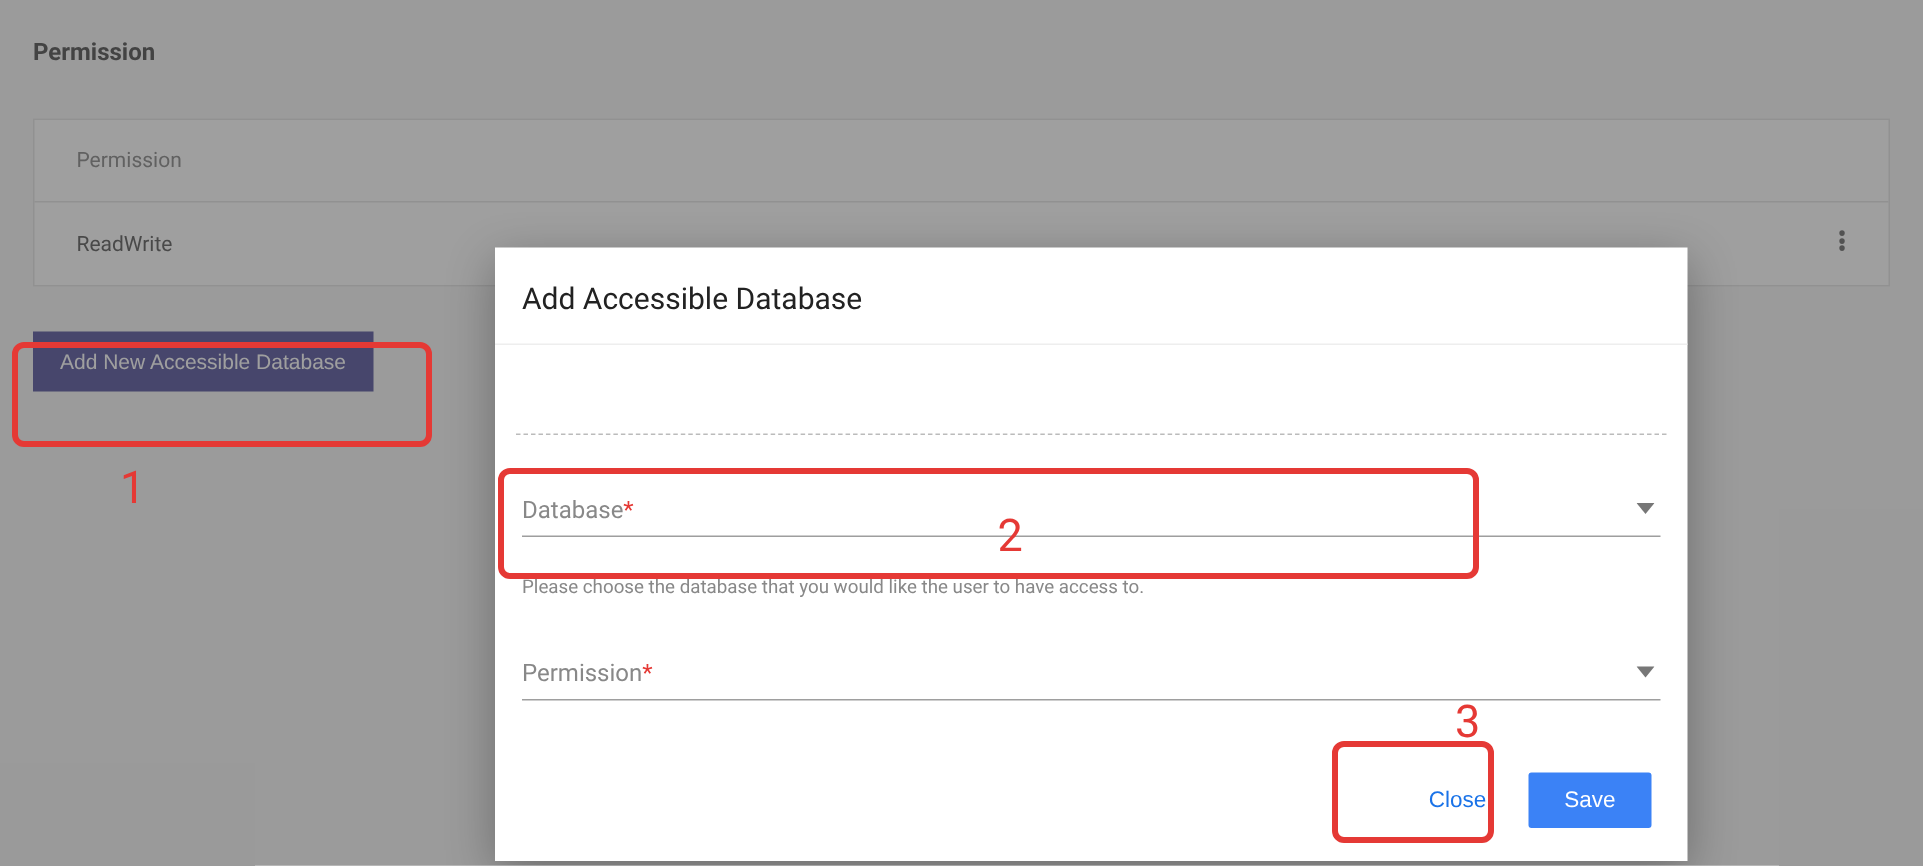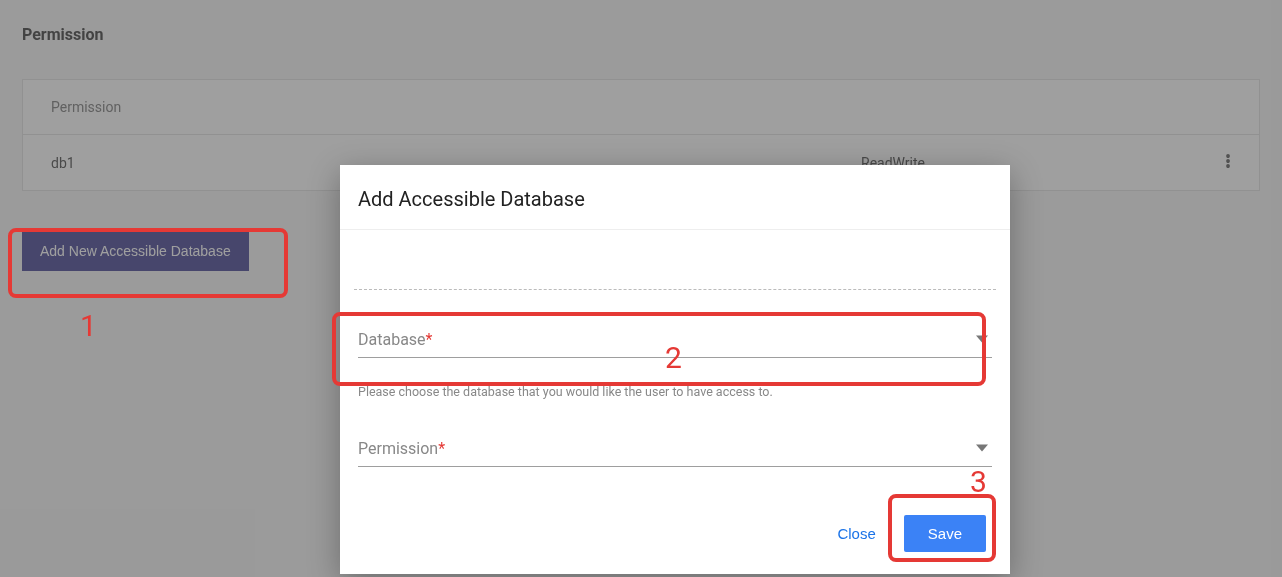--- a/index.html
+++ b/index.html
@@ -40,21 +40,21 @@
       flex: 0 0 40px;
       text-align: right;
       color: #555;
       font-size: 18px;
       letter-spacing: 0;
       line-height: 4px;
       cursor: pointer;
     }
     .dot { display:block; height:5px; }
     .add-btn {
-      margin-top: 40px;
+      margin-top: 30px;
       background: #3d3b8e;
       color: #fff;
       border: none;
       padding: 12px 18px;
       font-size: 14px;
       cursor: pointer;
     }
     .annot {
       position: absolute;
       border: 4px solid #e53935;
@@ -67,23 +67,23 @@
       left: 80px; top: 308px;
       color: #e53935; font-size: 30px; font-weight: 400;
     }
     .overlay {
       position: absolute;
       inset: 0;
       background: rgba(80,80,80,0.55);
     }
     .dialog {
       position: absolute;
-      left: 340px;
+      left: 330px;
       top: 165px;
-      width: 670px;
+      width: 795px;
       background: #fff;
       box-shadow: 0 8px 30px rgba(0,0,0,0.3);
     }
     .dialog-header {
       padding: 22px 18px 18px 18px;
       font-size: 20px;
       color: #222;
       border-bottom: 1px solid #eee;
     }
     .dialog-body {
@@ -164,21 +164,20 @@
 
 <div class="page">
   <div class="page-title">Permission</div>
 
   <div class="table">
     <div class="tr">
       <div class="th col-perm">Permission</div>
       <div class="th col-actions"></div>
     </div>
     <div class="tr">
-      <div class="td col-name">db1</div>
       <div class="td col-perm">ReadWrite</div>
       <div class="td col-actions">
         <span class="dot">•</span>
         <span class="dot">•</span>
         <span class="dot">•</span>
       </div>
     </div>
   </div>
 
   <button class="add-btn">Add New Accessible Database</button>

